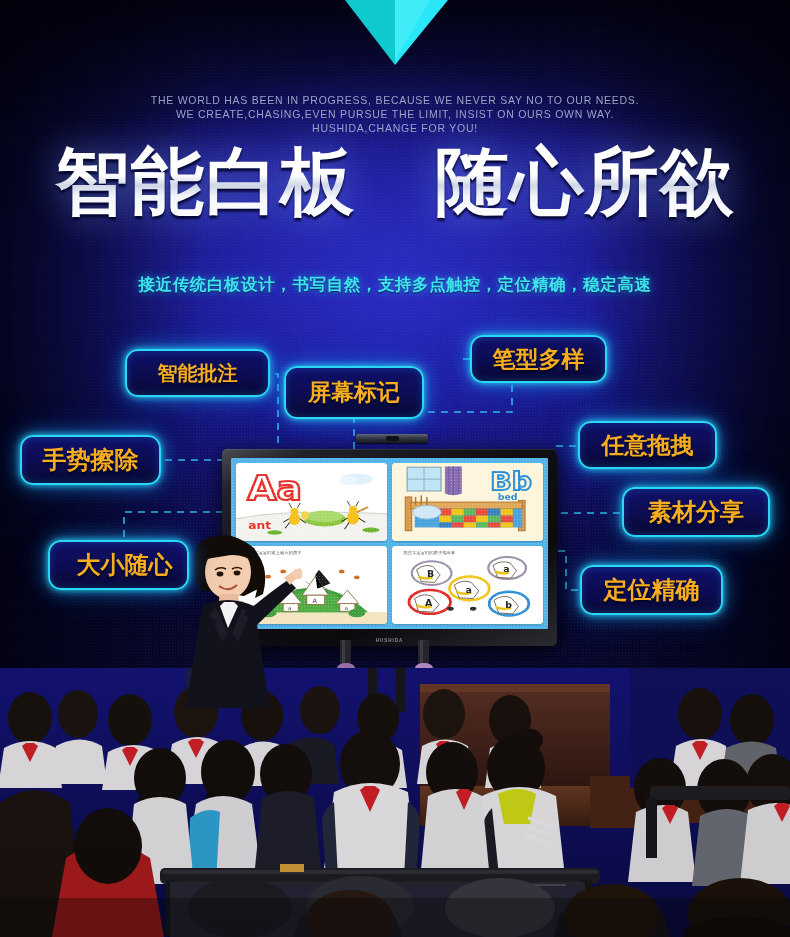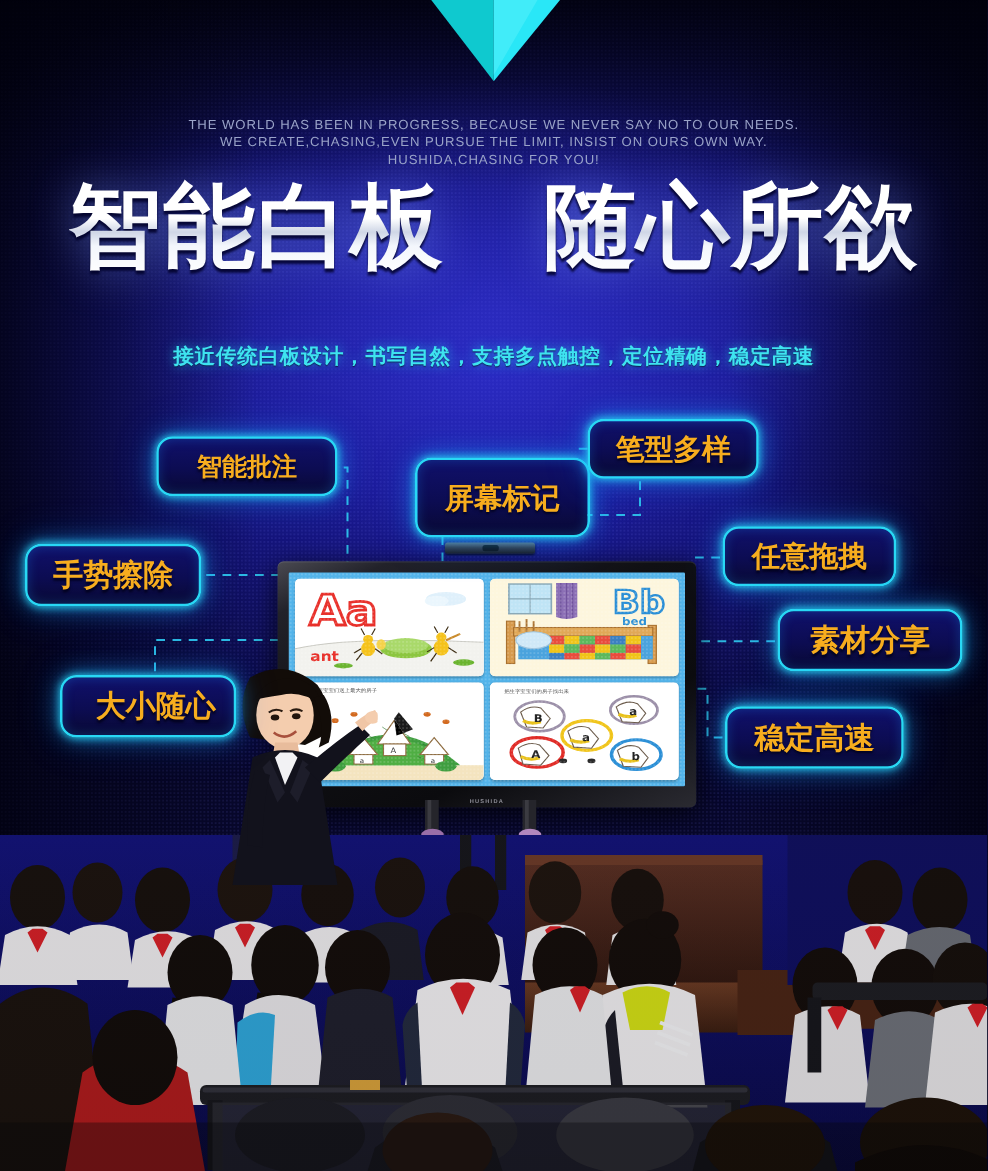--- a/index.html
+++ b/index.html
@@ -149,21 +149,21 @@
 
   <svg class="chevron" viewBox="0 0 790 72" preserveAspectRatio="none">
     <polygon points="345,0 395,65 395,0" fill="#0fc9cf"></polygon>
     <polygon points="395,0 395,65 448,0" fill="#29e7f7"></polygon>
     <polygon points="395,0 395,60 430,0" fill="#55f0fb" opacity="0.55"></polygon>
   </svg>
 
   <div class="tagline">
     <div>THE WORLD HAS BEEN IN PROGRESS, BECAUSE WE NEVER SAY NO TO OUR NEEDS.</div>
     <div>WE CREATE,CHASING,EVEN PURSUE THE LIMIT, INSIST ON OURS OWN WAY.</div>
-    <div>HUSHIDA,CHASING FOR YOU!</div>
+    <div>HUSHIDA,CHANGE FOR YOU!</div>
   </div>
 
   <div class="title-wrap">
     <span class="title">
       <span>智能白板</span>
       <span class="gap"></span>
       <span>随心所欲</span>
     </span>
   </div>
 
@@ -571,28 +571,28 @@
 
 <div class="chip" style="left: 125px; top: 349px; width: 145px; height: 48px; font-size: 20px;">
       <span>智能批注</span>
     </div>
     <div class="chip" style="left: 20px; top: 435px; width: 141px; height: 50px; font-size: 24px;">
       <span>手势擦除</span>
     </div>
     <div class="chip" style="left: 48px; top: 540px; width: 141px; height: 50px; font-size: 24px; padding-left: 12px;">
       <span>大小随心</span>
     </div>
-    <div class="chip" style="left: 284px; top: 366px; width: 140px; height: 64px; font-size: 23px; margin-left: 48px;">
+    <div class="chip" style="left: 284px; top: 366px; width: 140px; height: 53px; font-size: 23px;">
       <span>屏幕标记</span>
     </div>
     <div class="chip" style="left: 470px; top: 335px; width: 137px; height: 48px; font-size: 23px;">
       <span>笔型多样</span>
     </div>
     <div class="chip" style="left: 578px; top: 421px; width: 139px; height: 48px; font-size: 23px;">
       <span>任意拖拽</span>
     </div>
     <div class="chip" style="left: 622px; top: 487px; width: 148px; height: 50px; font-size: 24px;">
       <span>素材分享</span>
     </div>
     <div class="chip" style="left: 580px; top: 565px; width: 143px; height: 50px; font-size: 24px;">
-      <span>稳定高速</span>
+      <span>定位精确</span>
     </div>
   </div>
 
 </body></html>

